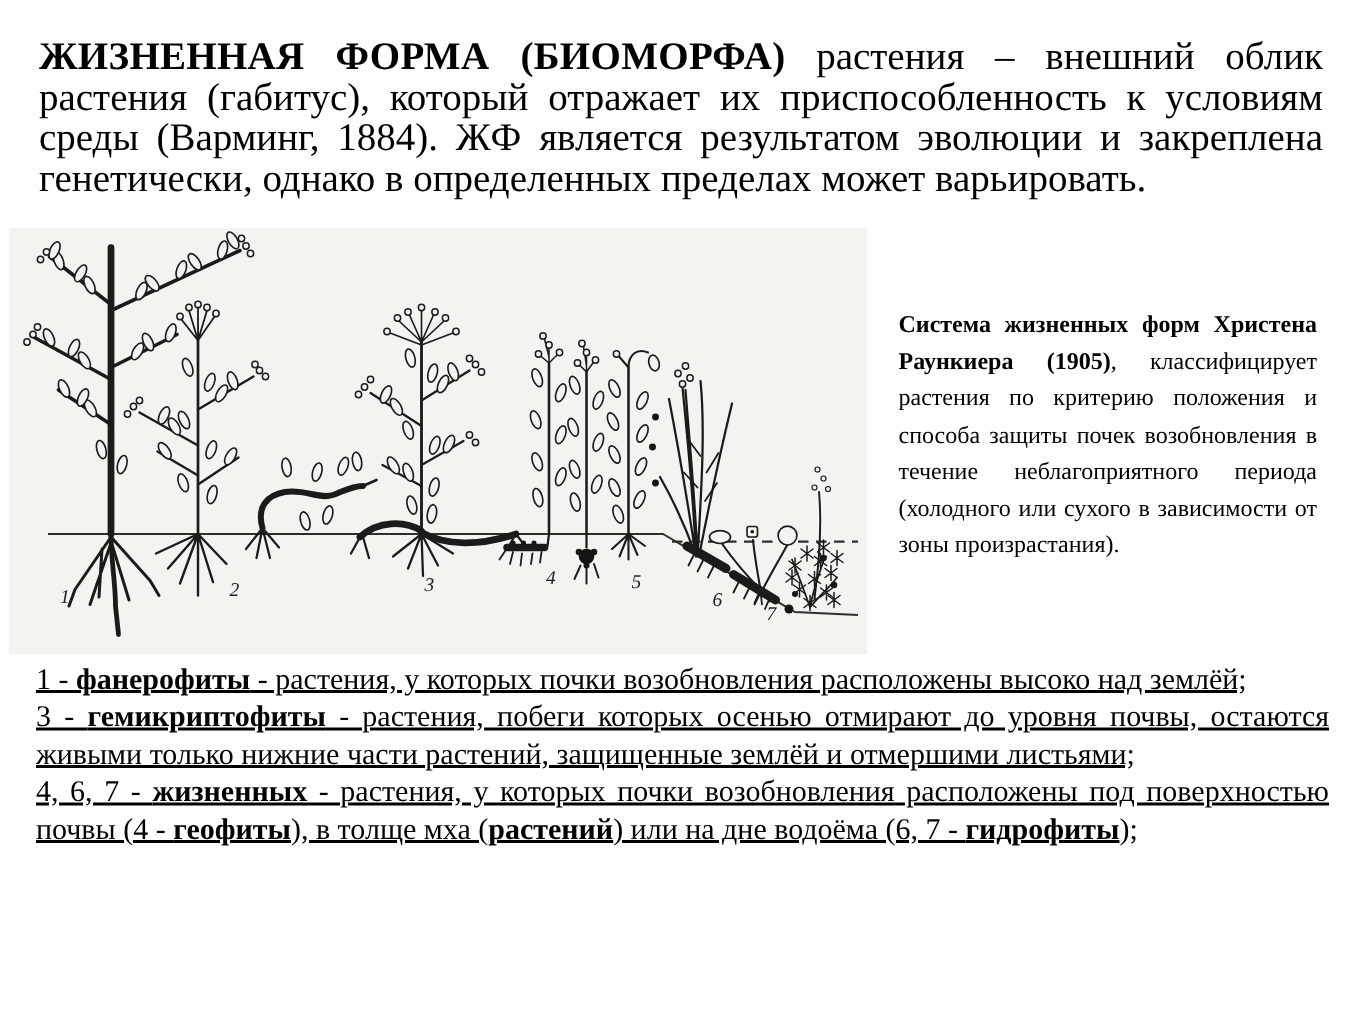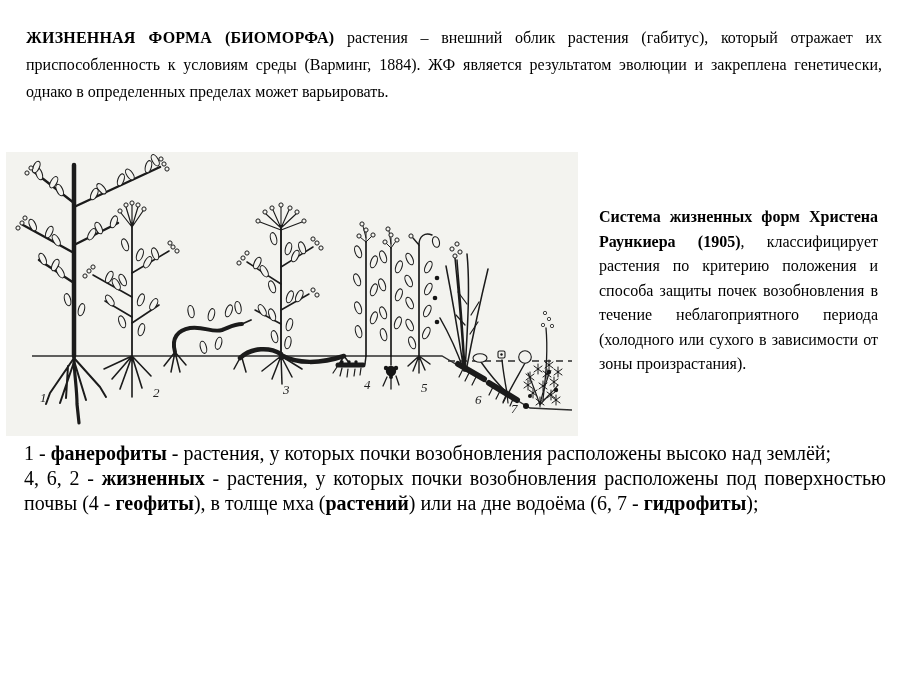--- a/index.html
+++ b/index.html
@@ -10,21 +10,21 @@
     color: #000;
     position: relative;
     overflow: hidden;
   }
   .page { position: absolute; inset: 0; }
 
   .intro {
     position: absolute;
     left: 26px; top: 24px; width: 856px;
     margin: 0;
-    font-size: 16px;
+    font-size: 26px;
     line-height: 27px;
     text-align: justify;
   }
   .intro b { letter-spacing: 0.2px; }
 
   .figure {
     position: absolute;
     left: 6px; top: 152px;
     width: 572px; height: 284px;
     background: #f3f3ef;
@@ -46,21 +46,21 @@
     line-height: 24.5px;
     text-align: justify;
   }
 
   .definitions {
     position: absolute;
     left: 24px; top: 441px; width: 862px;
     font-size: 20px;
     line-height: 25px;
   }
-  .definitions p { margin: 0; text-align: justify; }
+  .definitions p { margin: 0; text-align: justify; text-decoration: underline; }
 </style>
 </head>
 <body>
 
 <div class="page">
 
   <p class="intro"><b>ЖИЗНЕННАЯ ФОРМА (БИОМОРФА)</b><span> растения – внешний облик растения (габитус), который отражает их приспособленность к условиям среды (Варминг, 1884). ЖФ является результатом эволюции и закреплена генетически, однако в определенных пределах может варьировать.</span></p>
 
   <div class="figure">
     <svg viewBox="0 0 572 284" xmlns="http://www.w3.org/2000/svg">
@@ -311,16 +311,17 @@
       <text class="fig-label" x="415" y="240">5</text>
       <text class="fig-label" x="469" y="252">6</text>
       <text class="fig-label" x="505" y="261">7</text>
     </svg>
   </div>
 
   <p class="raunkier"><b>Система жизненных форм Христена Раункиера (1905)</b><span>, классифицирует растения по критерию положения и способа защиты почек возобновления в течение неблагоприятного периода (холодного или сухого в зависимости от зоны произрастания).</span></p>
 
   <div class="definitions">
     <p><span>1 - </span><b>фанерофиты</b><span> - растения, у которых почки возобновления расположены высоко над землёй;</span></p>
-    <p><span>4, 6, 2 - </span><b>жизненных</b><span> - растения, у которых почки возобновления расположены под поверхностью почвы (4 - </span><b>геофиты</b><span>), в толще мха (</span><b>растений</b><span>) или на дне водоёма (6, 7 - </span><b>гидрофиты</b><span>);</span></p>
+    <p><span>3 - </span><b>гемикриптофиты</b><span> - растения, побеги которых осенью отмирают до уровня почвы, остаются живыми только нижние части растений, защищенные землёй и отмершими листьями;</span></p>
+    <p><span>4, 6, 7 - </span><b>жизненных</b><span> - растения, у которых почки возобновления расположены под поверхностью почвы (4 - </span><b>геофиты</b><span>), в толще мха (</span><b>растений</b><span>) или на дне водоёма (6, 7 - </span><b>гидрофиты</b><span>);</span></p>
   </div>
 
 </div>
 
 </body></html>

